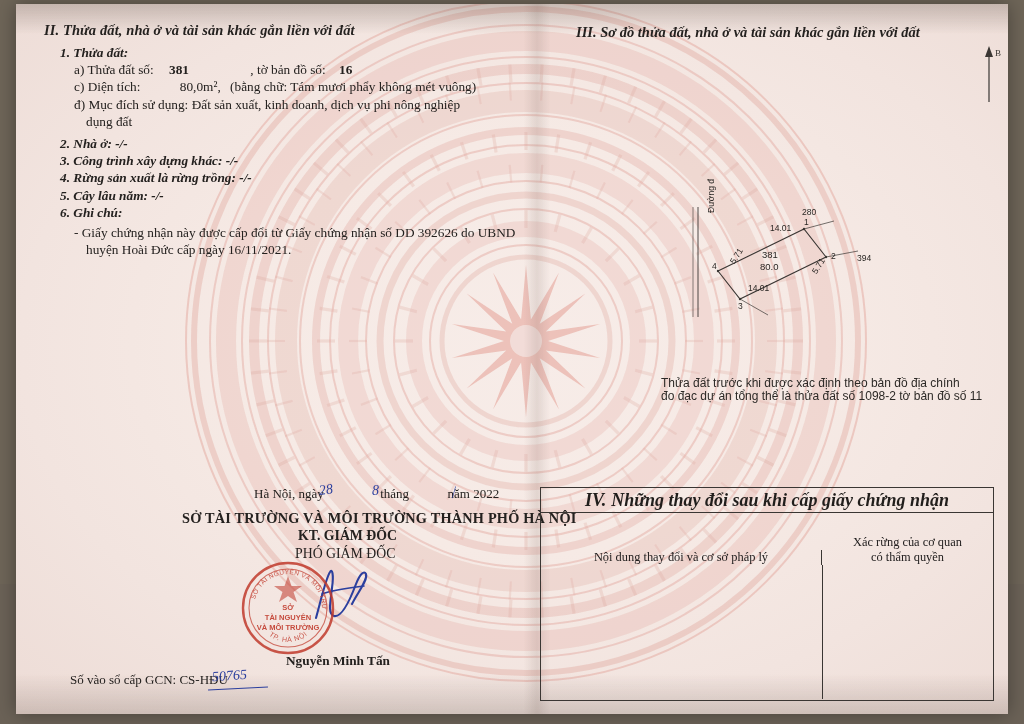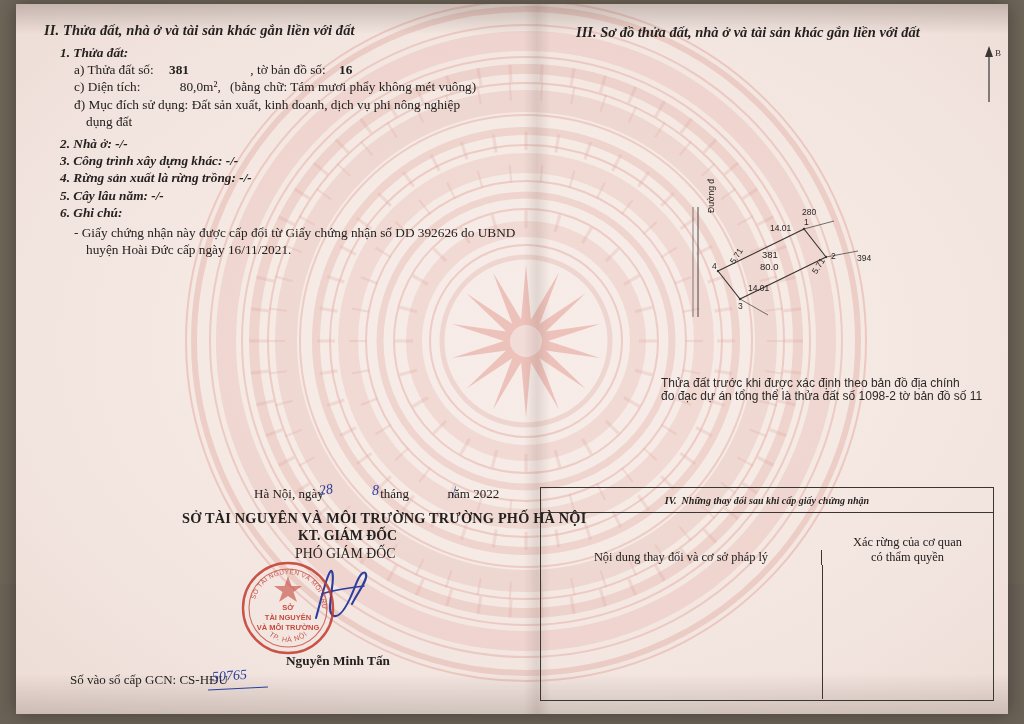--- a/index.html
+++ b/index.html
@@ -206,21 +206,21 @@
     font-family: "Liberation Serif", serif;
   }
   #sec4-head {
     height: 24px;
     border-bottom: 1px solid #3a3633;
     display: flex;
     align-items: center;
     justify-content: center;
     font-weight: bold;
     font-style: italic;
-    font-size: 10px;
+    font-size: 18px;
     color: #211e1c;
   }
   #sec4-cols {
     display: flex;
     height: 52px;
     align-items: flex-end;
   }
   #sec4-c1 {
     width: 281px;
     border-right: 1px solid #3a3633;
@@ -613,21 +613,21 @@
       <span>Hà Nội, ngày</span>
       <span style="display:inline-block;width:50px"></span>
       <span>tháng</span>
       <span style="display:inline-block;width:32px"></span>
       <span>năm 2022</span>
     </div>
     <div class="hand" id="hand-day">28</div>
     <div class="hand" id="hand-month">8</div>
     <div class="hand" id="hand-year-tick">⁄</div>
 
-    <div class="doc-text" id="sig-org">SỞ TÀI NGUYÊN VÀ MÔI TRƯỜNG TRƯỜNG PHỐ HÀ NỘI</div>
+    <div class="doc-text" id="sig-org">SỞ TÀI TRƯỜNG VÀ MÔI TRƯỜNG THÀNH PHỐ HÀ NỘI</div>
     <div class="doc-text" id="sig-kt">KT. GIÁM ĐỐC</div>
     <div class="doc-text" id="sig-pos">PHÓ GIÁM ĐỐC</div>
     <div class="doc-text" id="sig-name">Nguyễn Minh Tấn</div>
 
     <svg id="signature" viewBox="0 0 70 70">
       <path d="M8,58 C14,36 18,18 22,12 C24,8 26,14 24,28 C22,44 20,54 26,56 C34,58 42,40 48,24 C52,14 56,10 58,14 C60,20 50,32 44,44" fill="none" stroke="#2b3f9e" stroke-width="2.1" stroke-linecap="round"></path>
       <path d="M14,34 C24,30 40,28 56,26" fill="none" stroke="#2b3f9e" stroke-width="1.6" stroke-linecap="round"></path>
     </svg>
 
     <div id="seal">

